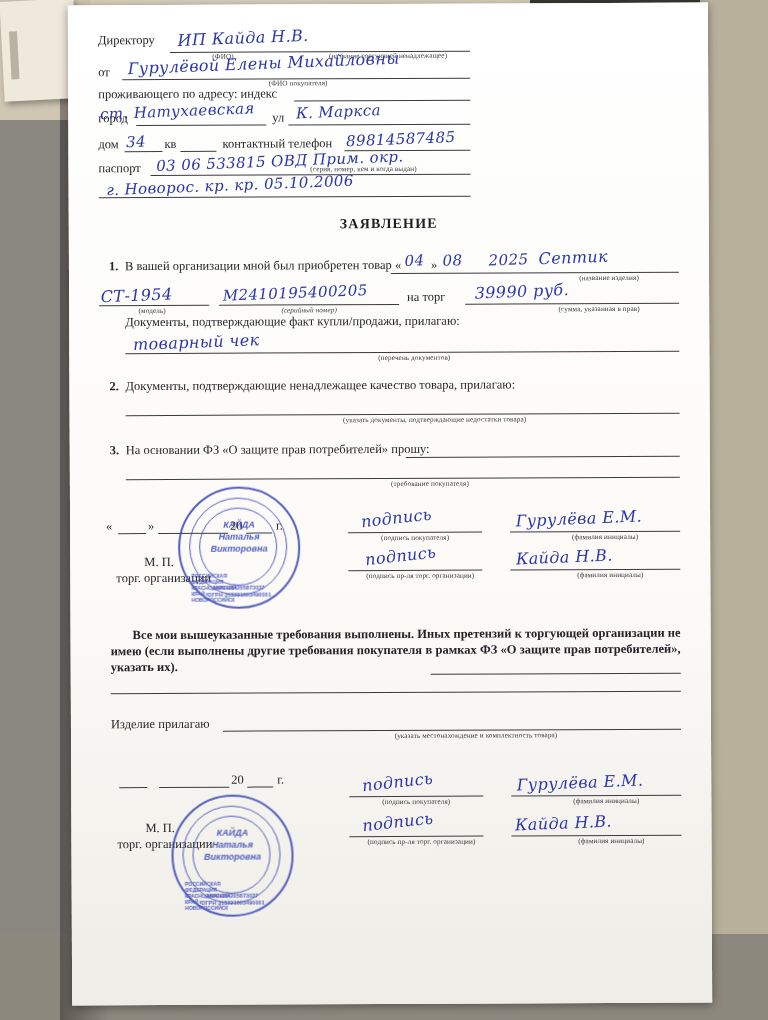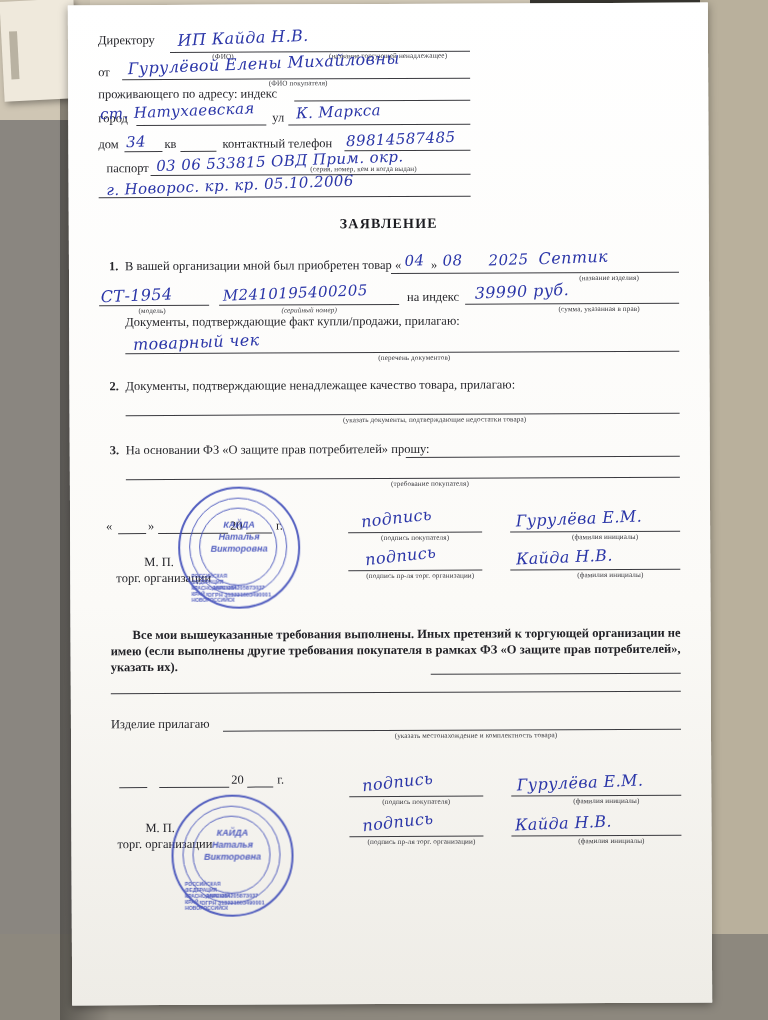--- a/index.html
+++ b/index.html
@@ -252,21 +252,21 @@
         <div class="line abs" style="left:26px; top:22px; width:38px;"></div>
         <div class="hand abs" style="left:28px; top:4px;">34</div>
         <div class="prn abs" style="left:66px; top:8px;">кв</div>
         <div class="line abs" style="left:82px; top:22px; width:36px;"></div>
         <div class="prn abs" style="left:124px; top:8px;">контактный телефон</div>
         <div class="line abs" style="left:246px; top:22px; width:126px;"></div>
         <div class="hand abs" style="left:248px; top:4px;">89814587485</div>
       </div>
 
       <div class="row" style="height:26px;">
-        <div class="prn abs" style="left:8px; top:8px;">паспорт</div>
+        <div class="prn abs" style="left:0px; top:8px;">паспорт</div>
         <div class="line abs" style="left:52px; top:22px; width:320px;"></div>
         <div class="hand abs" style="left:58px; top:4px;">03 06 533815  ОВД  Прим. окр.</div>
         <div class="tiny abs" style="left:170px; top:13px; width:190px;">(серия, номер, кем и когда выдан)</div>
       </div>
 
       <div class="row" style="height:22px;">
         <div class="line abs" style="left:0px; top:18px; width:372px;"></div>
         <div class="hand abs" style="left:8px; top:2px;">г. Новорос. кр. кр.   05.10.2006</div>
       </div>
 
@@ -285,21 +285,21 @@
         <div class="tiny abs" style="left:440px; top:27px; width:140px;">(название изделия)</div>
       </div>
 
       <div class="row" style="height:30px; margin-top:6px;">
         <div class="line abs" style="left:0px; top:22px; width:110px;"></div>
         <div class="hand lg abs" style="left:2px; top:4px;">СТ-1954</div>
         <div class="tiny abs" style="left:18px; top:24px; width:70px;">(модель)</div>
         <div class="line abs" style="left:120px; top:22px; width:180px;"></div>
         <div class="hand abs" style="left:124px; top:4px;">M2410195400205</div>
         <div class="tiny abs" style="left:150px; top:24px; width:120px;font-style:italic;">(серийный номер)</div>
-        <div class="prn abs" style="left:308px; top:8px;">на индекс</div>
+        <div class="prn abs" style="left:308px; top:8px;">на торг</div>
         <div class="line abs" style="left:366px; top:22px; width:214px;"></div>
         <div class="hand lg abs" style="left:376px; top:2px;">39990 руб.</div>
         <div class="tiny abs" style="left:420px; top:24px; width:160px;">(сумма, указанная в прав)</div>
       </div>
 
       <div class="row" style="height:18px;">
         <div class="prn abs" style="left:26px; top:2px;">Документы, подтверждающие факт купли/продажи, прилагаю:</div>
       </div>
 
       <div class="row" style="height:30px;">

